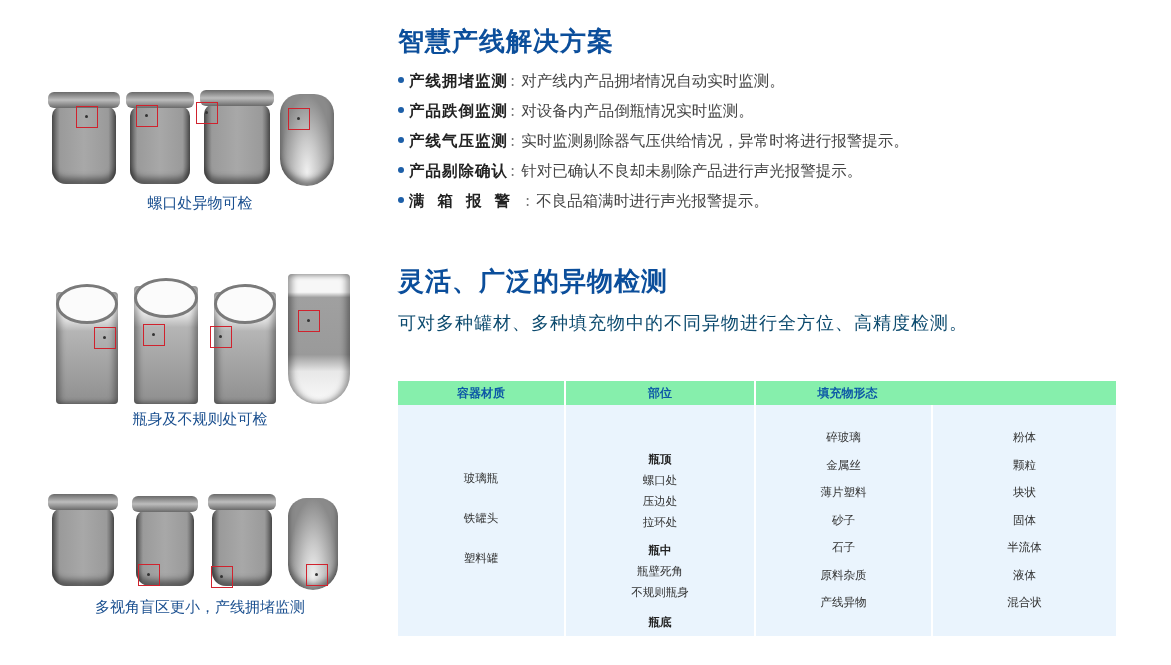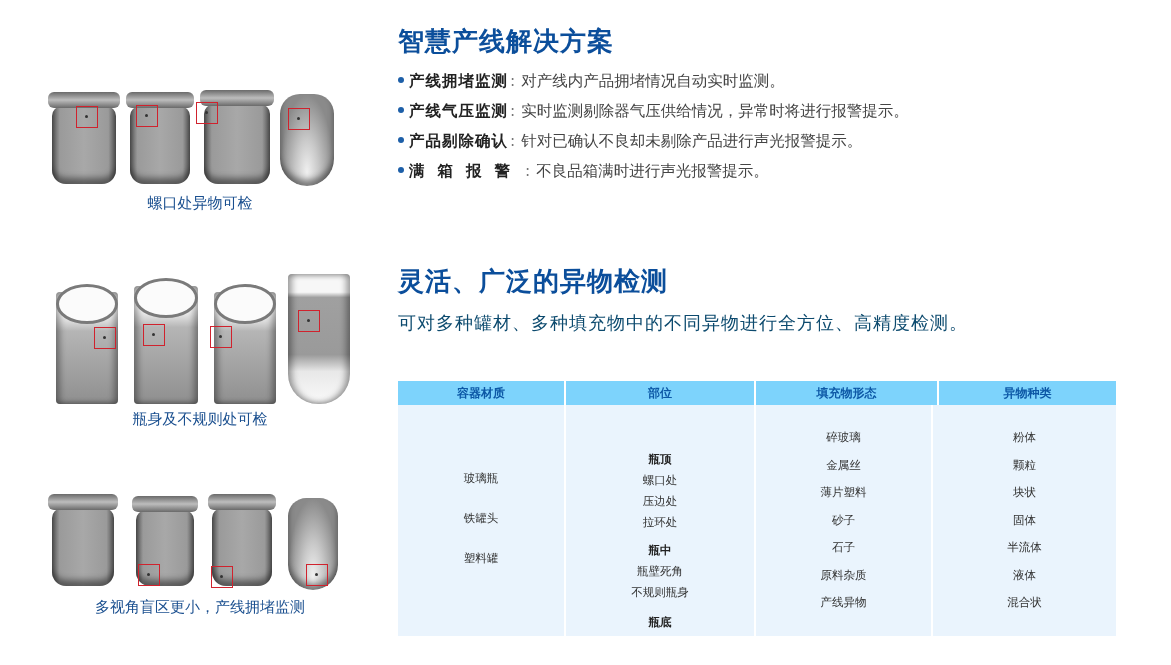--- a/index.html
+++ b/index.html
@@ -30,21 +30,21 @@
   .h1 { position: absolute; left: 0; font-size: 26px; font-weight: bold; color: #0b4e9b; letter-spacing: 1px; }
   .bullet-list { position: absolute; left: 0; top: 66px; list-style: none; }
   .bullet-list li { height: 30px; line-height: 30px; font-size: 15.5px; color: #444; white-space: nowrap; }
   .dot { display: inline-block; width: 6px; height: 6px; border-radius: 50%; background: #1d5fa8; vertical-align: 3px; margin-right: 5px; }
   .bl-key { font-weight: bold; color: #222; letter-spacing: 1px; }
   .bl-key.spaced { letter-spacing: 13px; }
   .bl-sep { color: #777; margin: 0 6px 0 2px; }
   .subtitle { position: absolute; left: 0; top: 311px; font-size: 18px; color: #0c4a6e; letter-spacing: 1px; white-space: nowrap; }
 
   .table { position: absolute; left: 0; top: 381px; width: 718px; height: 255px; }
-  .thead { display: flex; height: 24px; background: #7dd3fc; }
+  .thead { display: flex; height: 24px; background: #86efac; }
   .tbody { display: flex; height: 231px; background: #eaf4fd; }
   .col { border-right: 2px solid #ffffff; display: flex; flex-direction: column; align-items: center; }
   .col:last-child { border-right: none; }
   .c1 { width: 168px; } .c2 { width: 190px; justify-content: flex-end; } .c3 { width: 183px; } .c4 { width: 177px; }
   .th { justify-content: center; font-size: 12px; font-weight: bold; color: #0d58a6; }
   .cell { font-size: 11.5px; color: #333; text-align: center; }
   .cell.bold { font-weight: bold; color: #222; }
 </style>
 </head>
 <body>
@@ -106,39 +106,41 @@
 </div>
 
 <div class="right-panel">
   <div class="h1" style="top:24px;">智慧产线解决方案</div>
 
   <ul class="bullet-list">
     <li>
       <span class="dot"></span><span class="bl-key">产线拥堵监测</span><span class="bl-sep">:</span><span>对产线内产品拥堵情况自动实时监测。</span>
     </li>
     <li>
+      <span class="dot"></span><span class="bl-key">产品跌倒监测</span><span class="bl-sep">:</span><span>对设备内产品倒瓶情况实时监测。</span>
+    </li>
+    <li>
       <span class="dot"></span><span class="bl-key">产线气压监测</span><span class="bl-sep">:</span><span>实时监测剔除器气压供给情况，异常时将进行报警提示。</span>
     </li>
     <li>
       <span class="dot"></span><span class="bl-key">产品剔除确认</span><span class="bl-sep">:</span><span>针对已确认不良却未剔除产品进行声光报警提示。</span>
     </li>
     <li>
       <span class="dot"></span><span class="bl-key spaced">满箱报警</span><span class="bl-sep">:</span><span>不良品箱满时进行声光报警提示。</span>
     </li>
   </ul>
 
   <div class="h1" style="top:264px;">灵活、广泛的异物检测</div>
   <div class="subtitle">可对多种罐材、多种填充物中的不同异物进行全方位、高精度检测。</div>
 
   <div class="table">
     <div class="thead">
       <div class="col th c1">容器材质</div>
       <div class="col th c2">部位</div>
       <div class="col th c3">填充物形态</div>
-      <div class="col th c4">异物种类</div>
     </div>
     <div class="tbody">
 
       <div class="col c1" style="padding-top:66px;">
         <div class="cell" style="height:40px;">玻璃瓶</div>
         <div class="cell" style="height:40px;">铁罐头</div>
         <div class="cell" style="height:40px;">塑料罐</div>
       </div>
 
       <div class="col c2" style="padding-top:22px;">

